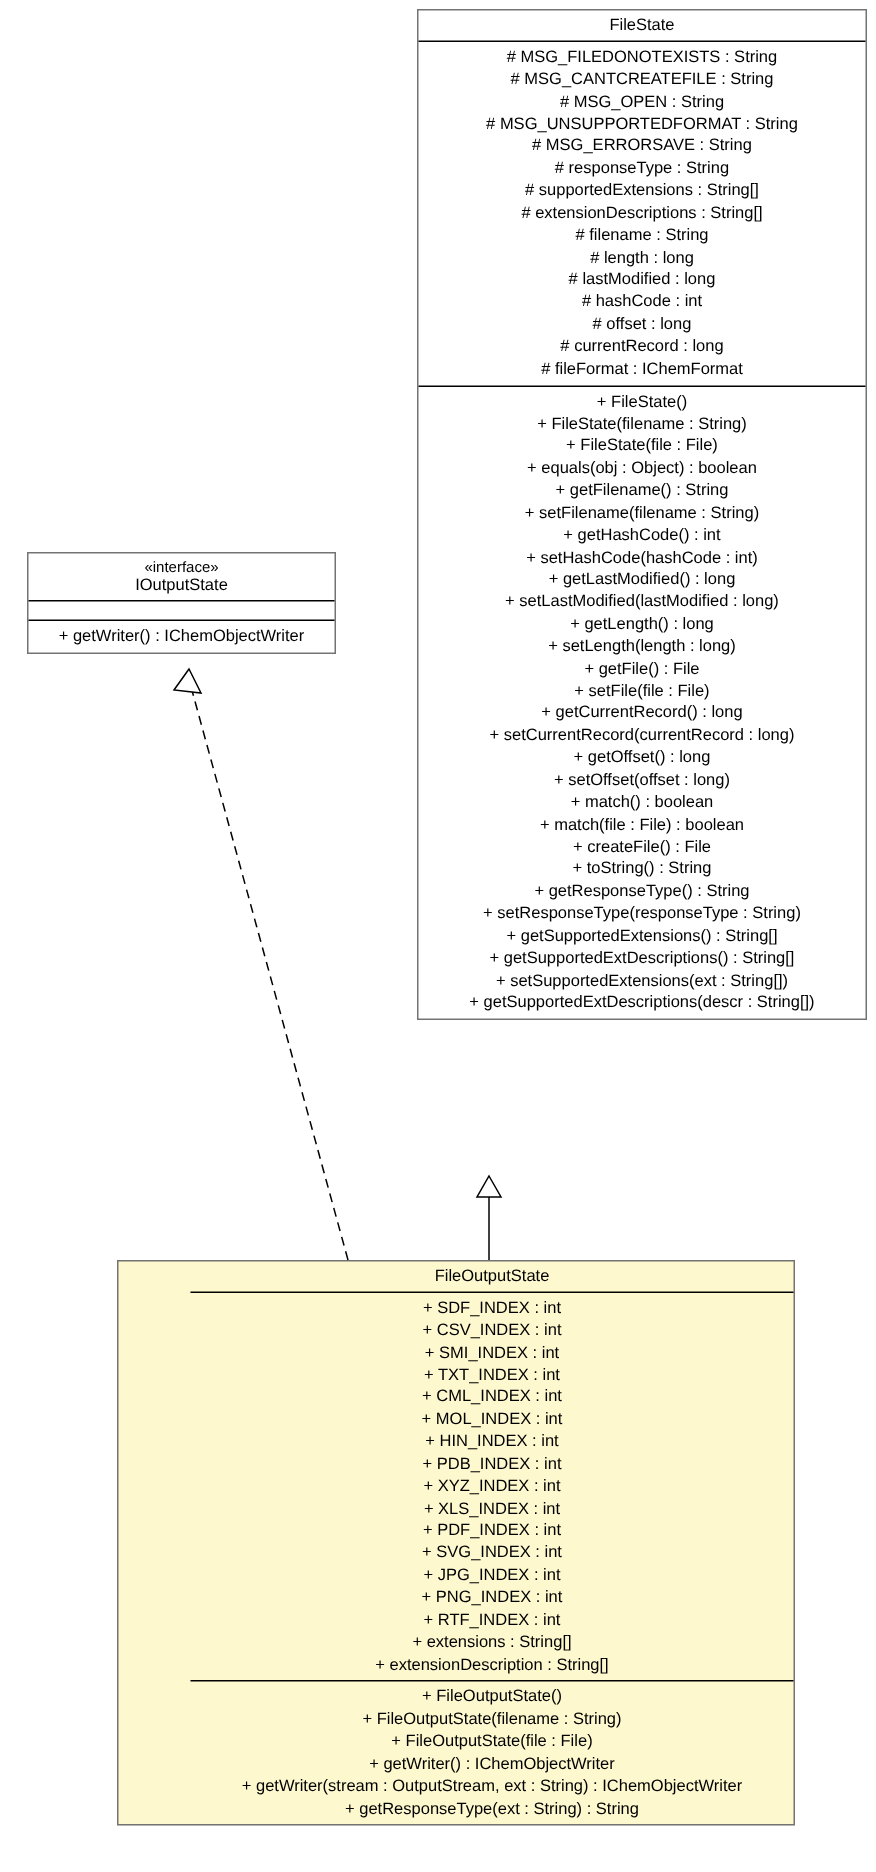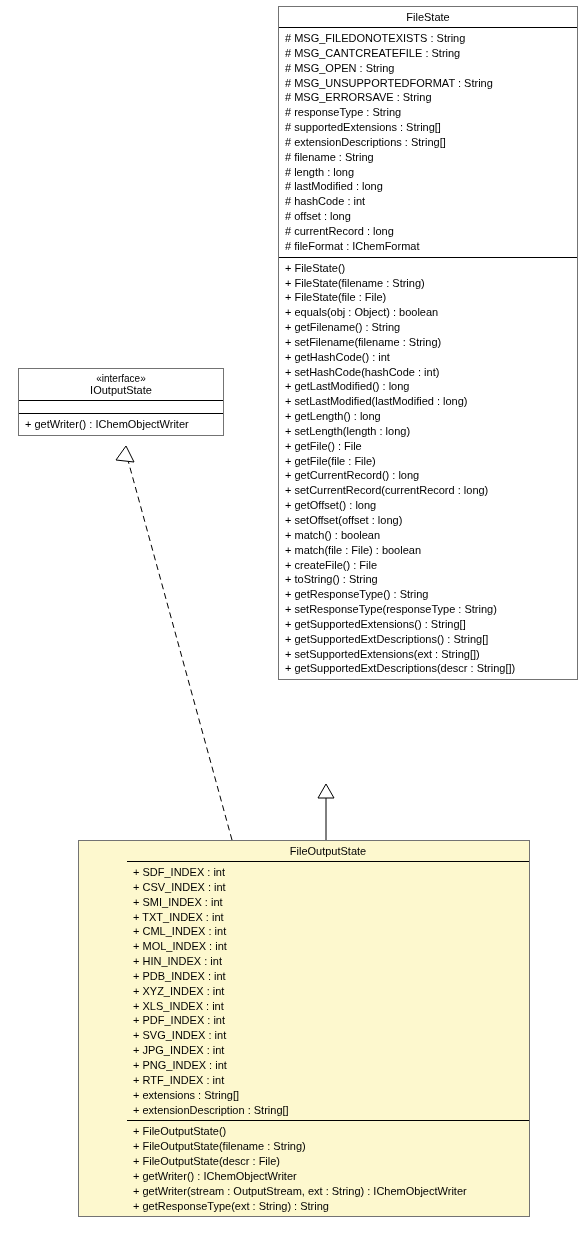--- a/index.html
+++ b/index.html
@@ -16,20 +16,21 @@
     position: absolute;
     border: 1px solid #737373;
     background: #fff;
   }
   .class-box.highlighted {
     background: #fdf8ce;
   }
   .compartment {
     border-bottom: 1px solid #000;
     padding: 3px 6px;
+    text-align: center;
   }
   .compartment:last-child {
     border-bottom: none;
   }
   .title-compartment {
     text-align: center;
     font-weight: normal;
     padding: 4px 6px;
   }
   .stereotype {
@@ -78,21 +79,21 @@
       <div class="row">+ equals(obj : Object) : boolean</div>
       <div class="row">+ getFilename() : String</div>
       <div class="row">+ setFilename(filename : String)</div>
       <div class="row">+ getHashCode() : int</div>
       <div class="row">+ setHashCode(hashCode : int)</div>
       <div class="row">+ getLastModified() : long</div>
       <div class="row">+ setLastModified(lastModified : long)</div>
       <div class="row">+ getLength() : long</div>
       <div class="row">+ setLength(length : long)</div>
       <div class="row">+ getFile() : File</div>
-      <div class="row">+ getFile(file : File)</div>
+      <div class="row">+ setFile(file : File)</div>
       <div class="row">+ getCurrentRecord() : long</div>
       <div class="row">+ setCurrentRecord(currentRecord : long)</div>
       <div class="row">+ getOffset() : long</div>
       <div class="row">+ setOffset(offset : long)</div>
       <div class="row">+ match() : boolean</div>
       <div class="row">+ match(file : File) : boolean</div>
       <div class="row">+ createFile() : File</div>
       <div class="row">+ toString() : String</div>
       <div class="row">+ getResponseType() : String</div>
       <div class="row">+ setResponseType(responseType : String)</div>
@@ -133,21 +134,21 @@
       <div class="row">+ SVG_INDEX : int</div>
       <div class="row">+ JPG_INDEX : int</div>
       <div class="row">+ PNG_INDEX : int</div>
       <div class="row">+ RTF_INDEX : int</div>
       <div class="row">+ extensions : String[]</div>
       <div class="row">+ extensionDescription : String[]</div>
     </div>
   <div class="compartment" id="fos-methods">
       <div class="row">+ FileOutputState()</div>
       <div class="row">+ FileOutputState(filename : String)</div>
-      <div class="row">+ FileOutputState(descr : File)</div>
+      <div class="row">+ FileOutputState(file : File)</div>
       <div class="row">+ getWriter() : IChemObjectWriter</div>
       <div class="row">+ getWriter(stream : OutputStream, ext : String) : IChemObjectWriter</div>
       <div class="row">+ getResponseType(ext : String) : String</div>
     </div>
 </div>
 
 <svg class="connector" style="left:0; top:0; width:584px; height:1248px;">
 
   <line x1="232" y1="840" x2="126" y2="453" stroke="#000" stroke-width="1" stroke-dasharray="6,4"></line>
 

